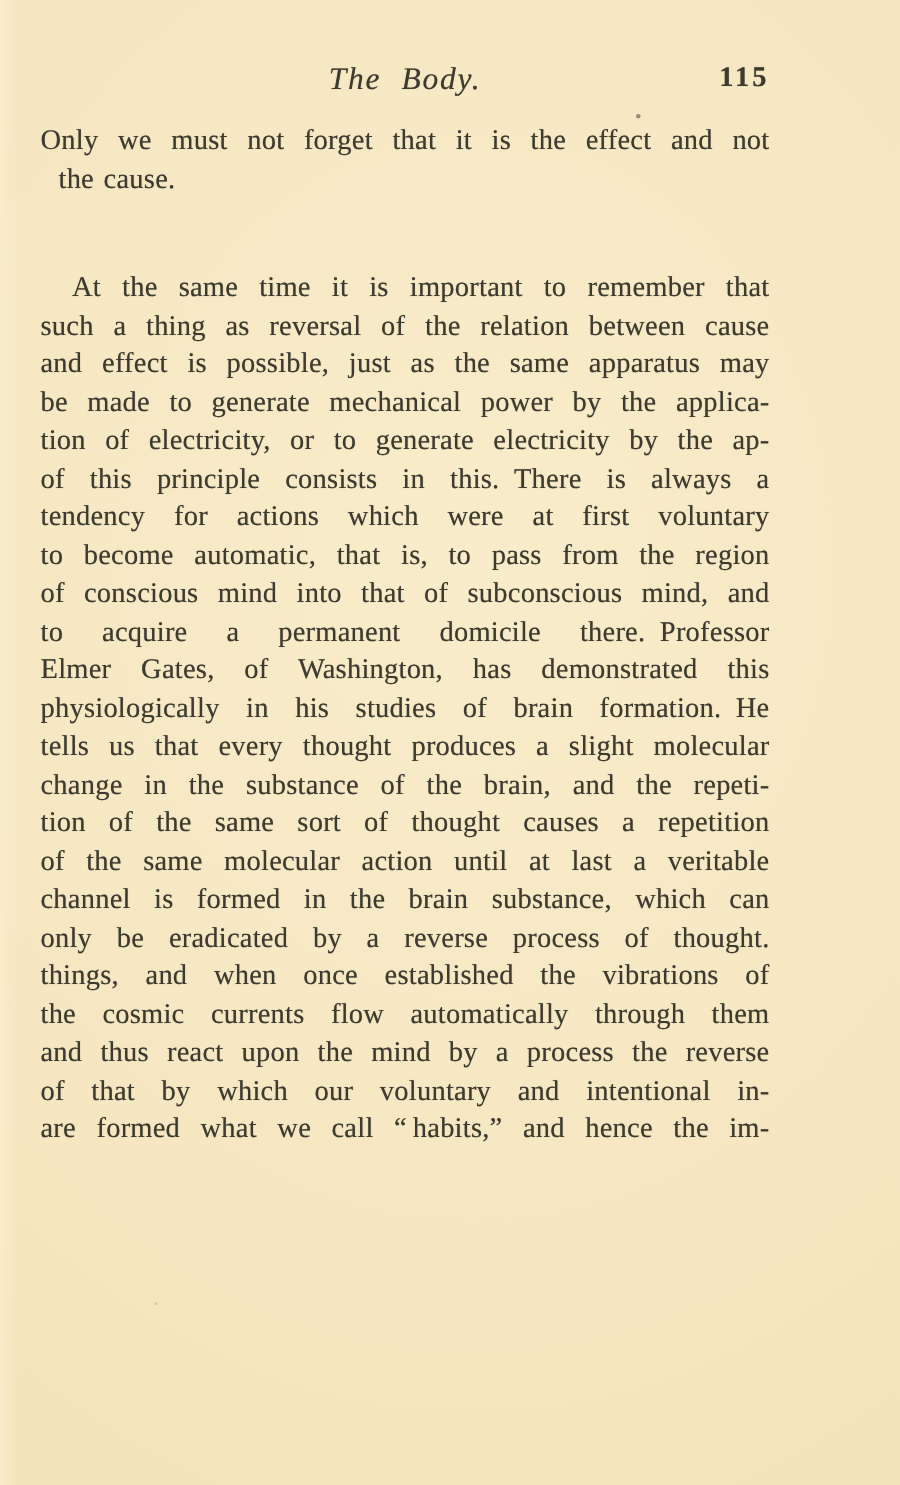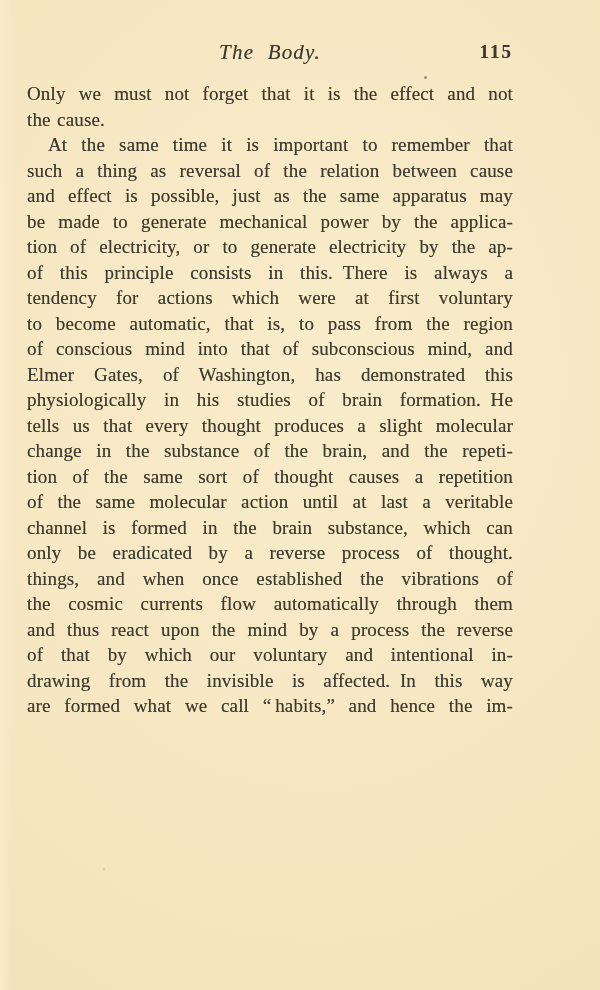--- a/index.html
+++ b/index.html
@@ -54,22 +54,22 @@
     font-size: 19px;
     line-height: 25.5px;
     height: 25.5px;
     white-space: normal;
     text-align: justify;
     text-align-last: justify;
     letter-spacing: 0.15px;
     word-spacing: 1.5px;
     text-shadow: 0 0 0.5px rgba(61,59,47,0.6);
   }
-  .line.last { text-align-last: left; }
-  .line.indent { text-indent: 21px; }
+  .line.last { text-align-last: left; margin-left: 12px; }
+  .line.indent { text-indent: 21px; margin-top: 47px; }
   .speck {
     position: absolute;
     width: 3px; height: 3px;
     border-radius: 50%;
     background: rgba(75,70,55,0.55);
   }
   .speck.s1 { left: 424px; top: 76px; width: 3px; height: 3px; }
   .speck.s2 { left: 103px; top: 868px; width: 2px; height: 2px; background: rgba(75,70,55,0.18); }
 </style>
 </head>
@@ -86,31 +86,31 @@
       <div class="line last">the cause.</div>
       <div class="line indent">At the same time it is important to remember that</div>
       <div class="line">such a thing as reversal of the relation between cause</div>
       <div class="line">and effect is possible, just as the same apparatus may</div>
       <div class="line">be made to generate mechanical power by the applica-</div>
       <div class="line">tion of electricity, or to generate electricity by the ap-</div>
       <div class="line">of this principle consists in this. There is always a</div>
       <div class="line">tendency for actions which were at first voluntary</div>
       <div class="line">to become automatic, that is, to pass from the region</div>
       <div class="line">of conscious mind into that of subconscious mind, and</div>
+      <div class="line">to acquire a permanent domicile there. Professor</div>
       <div class="line">Elmer Gates, of Washington, has demonstrated this</div>
       <div class="line">physiologically in his studies of brain formation. He</div>
       <div class="line">tells us that every thought produces a slight molecular</div>
       <div class="line">change in the substance of the brain, and the repeti-</div>
       <div class="line">tion of the same sort of thought causes a repetition</div>
       <div class="line">of the same molecular action until at last a veritable</div>
       <div class="line">channel is formed in the brain substance, which can</div>
       <div class="line">only be eradicated by a reverse process of thought.</div>
       <div class="line">things, and when once established the vibrations of</div>
       <div class="line">the cosmic currents flow automatically through them</div>
       <div class="line">and thus react upon the mind by a process the reverse</div>
       <div class="line">of that by which our voluntary and intentional in-</div>
-      <div class="line">drawing from the invisible is affected. In this way</div>
       <div class="line">are formed what we call “ habits,” and hence the im-</div>
     </div>
 
   <div class="speck s1"></div>
   <div class="speck s2"></div>
 </div>
 
 </body></html>

